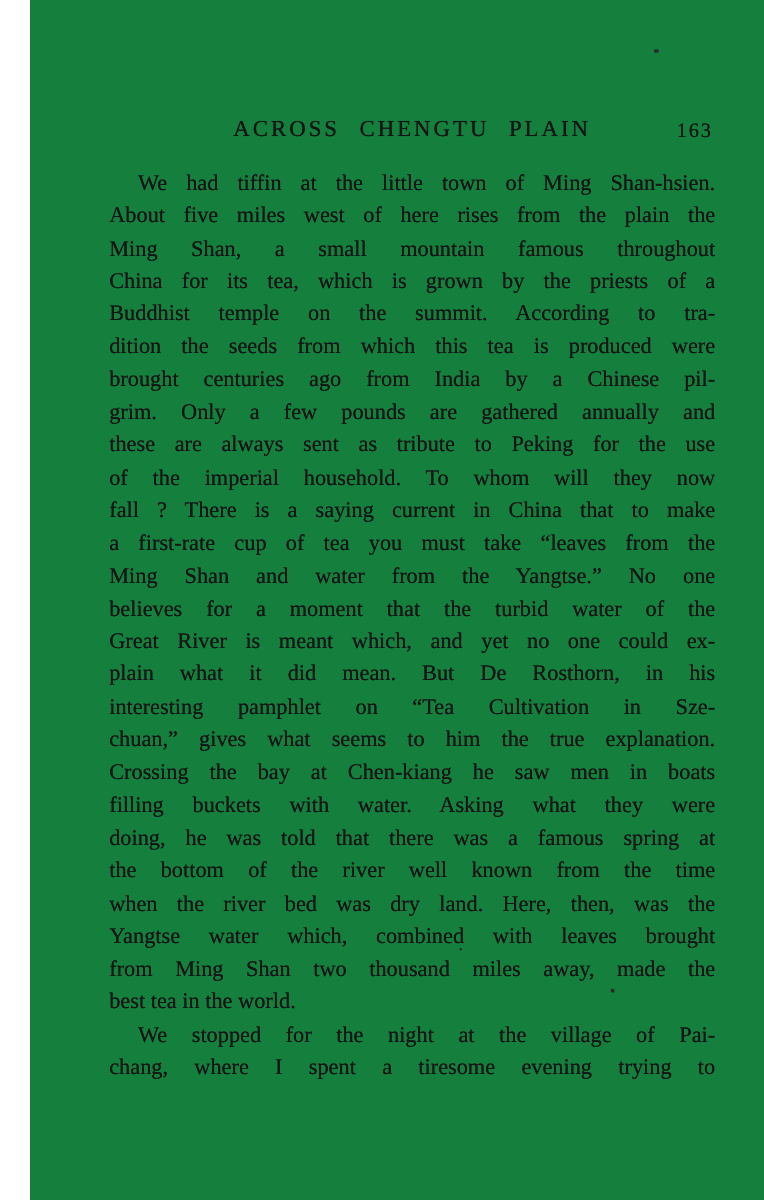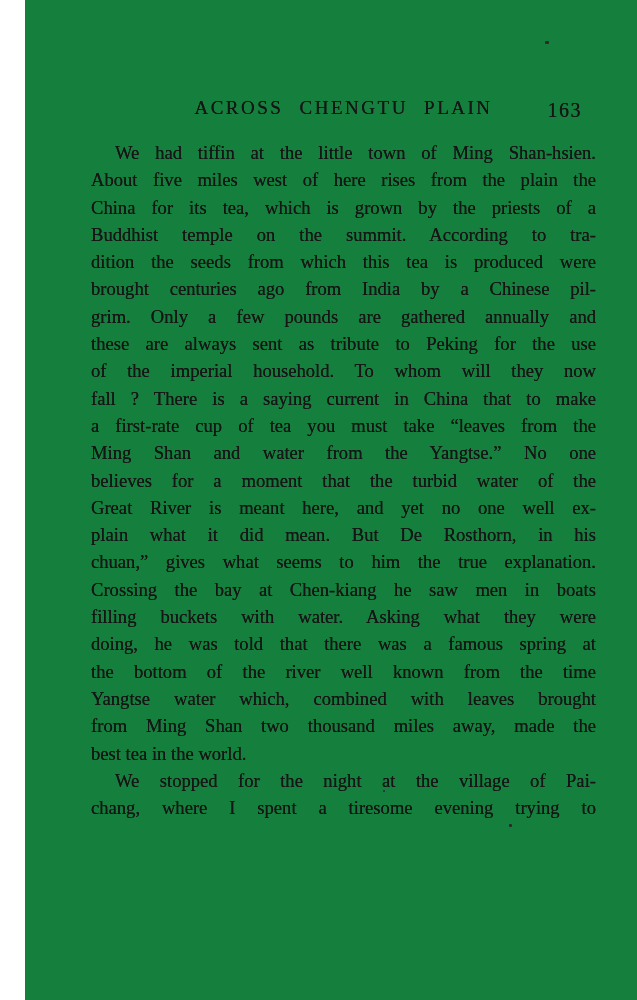--- a/index.html
+++ b/index.html
@@ -32,23 +32,23 @@
     width: 100%;
     text-align: center;
     font-size: 19px;
     letter-spacing: 2.5px;
     word-spacing: 9px;
     text-shadow: 0 0 0.6px currentColor;
     white-space: nowrap;
   }
   .page-number {
     position: absolute;
-    right: 14px;
+    right: 2px;
     top: 2px;
-    font-size: 20px;
+    font-size: 17px;
     letter-spacing: 1.5px;
     text-shadow: 0 0 0.5px currentColor;
   }
   
   .body-text {
     position: absolute;
     top: 139px;
     left: 66px;
     width: 505px;
     font-size: 18.6px;
@@ -87,38 +87,41 @@
 
   <div class="running-head">
     <div class="running-title">ACROSS CHENGTU PLAIN</div>
     <div class="page-number">163</div>
   </div>
 
   <div class="body-text">
       <div class="paragraph">
         <div class="line indented">We had tiffin at the little town of Ming Shan-hsien.</div>
         <div class="line">About five miles west of here rises from the plain the</div>
+        <div class="line">Ming Shan, a small mountain famous throughout</div>
         <div class="line">China for its tea, which is grown by the priests of a</div>
         <div class="line">Buddhist temple on the summit. According to tra-</div>
         <div class="line">dition the seeds from which this tea is produced were</div>
         <div class="line">brought centuries ago from India by a Chinese pil-</div>
         <div class="line">grim. Only a few pounds are gathered annually and</div>
         <div class="line">these are always sent as tribute to Peking for the use</div>
         <div class="line">of the imperial household. To whom will they now</div>
         <div class="line">fall ? There is a saying current in China that to make</div>
         <div class="line">a first-rate cup of tea you must take “leaves from the</div>
         <div class="line">Ming Shan and water from the Yangtse.” No one</div>
         <div class="line">believes for a moment that the turbid water of the</div>
-        <div class="line">Great River is meant here, and yet no one well ex-</div>
+        <div class="line">Great River is meant which, and yet no one could ex-</div>
         <div class="line">plain what it did mean. But De Rosthorn, in his</div>
+        <div class="line">interesting pamphlet on “Tea Cultivation in Sze-</div>
         <div class="line">chuan,” gives what seems to him the true explanation.</div>
         <div class="line">Crossing the bay at Chen-kiang he saw men in boats</div>
         <div class="line">filling buckets with water. Asking what they were</div>
         <div class="line">doing, he was told that there was a famous spring at</div>
         <div class="line">the bottom of the river well known from the time</div>
+        <div class="line">when the river bed was dry land. Here, then, was the</div>
         <div class="line">Yangtse water which, combined with leaves brought</div>
         <div class="line">from Ming Shan two thousand miles away, made the</div>
         <div class="line ragged">best tea in the world.</div>
       </div>
       <div class="paragraph">
         <div class="line indented">We stopped for the night at the village of Pai-</div>
         <div class="line">chang, where I spent a tiresome evening trying to</div>
       </div>
     </div>
 

